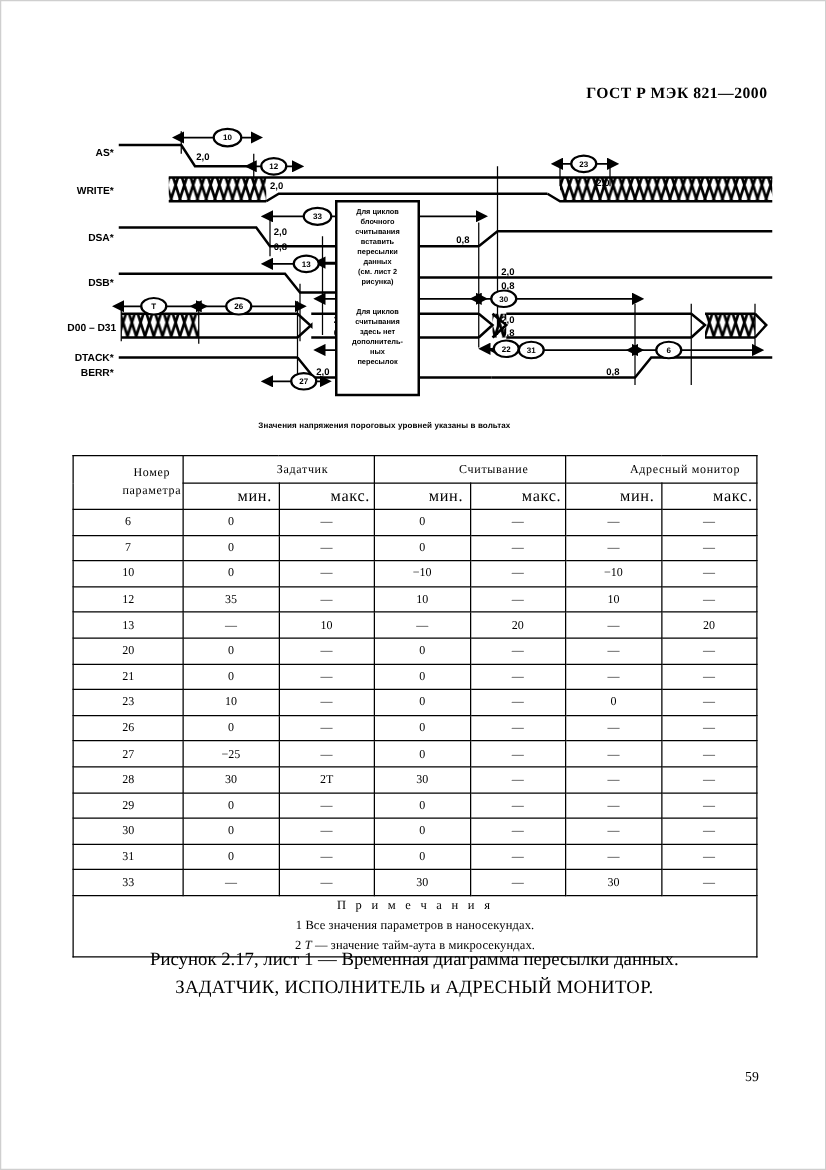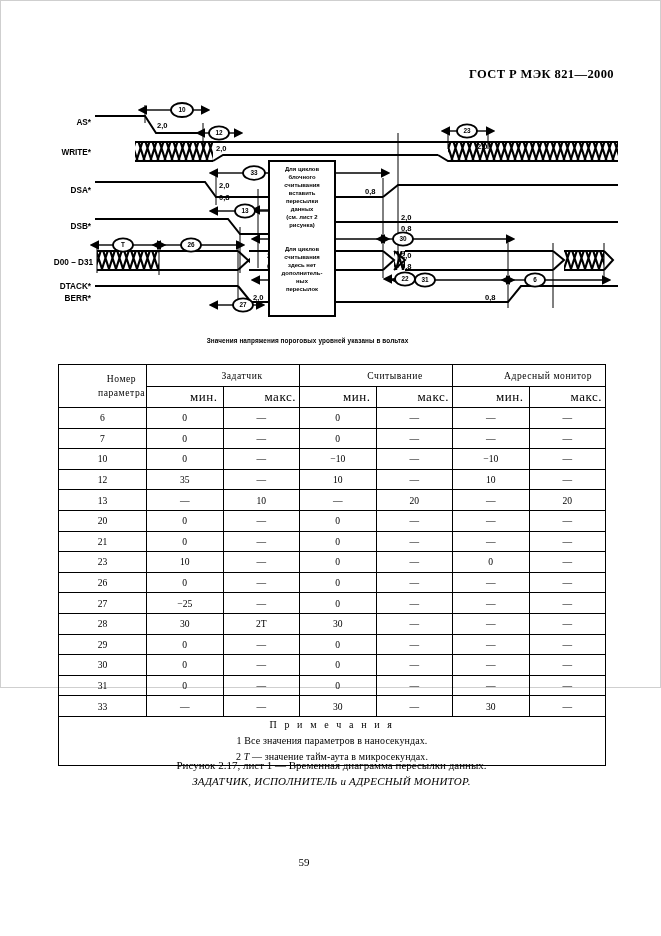--- a/index.html
+++ b/index.html
@@ -13,21 +13,21 @@
     position: relative;
     font-family: "Liberation Serif", serif;
     color: #000000;
     overflow: hidden;
   }
 
   
   #page {
     position: absolute;
     left: 0; top: 0;
-    width: 661px; height: 688px;
+    width: 661px; height: 936px;
     background: #fff;
     border: 1px solid #cfcfcf;
     box-sizing: border-box;
   }
 
   
   #doc-header {
     position: absolute;
     left: 0; top: 66px;
     width: 613px;
@@ -99,31 +99,31 @@
   .note-line { letter-spacing: .1px; }
   .note-ital { font-style: italic; }
 
   
   #caption {
     position: absolute;
     left: 0; top: 756px;
     width: 661px;
     text-align: center;
     font-family: "Liberation Serif", serif;
-    font-size: 11px;
+    font-size: 15px;
     line-height: 1.47;
   }
-  #caption .cap-l2 { letter-spacing: .2px; font-style: italic; }
+  #caption .cap-l2 { letter-spacing: .2px; }
 
   
   #page-number {
     position: absolute;
     left: 0; top: 855px;
     width: 606px;
-    text-align: center;
+    text-align: right;
     font-family: "Liberation Serif", serif;
     font-size: 11px;
   }
 
   
   .sig-label {
     font-family: "Liberation Sans", sans-serif;
     font-size: 8.2px;
     font-weight: bold;
     text-anchor: end;

